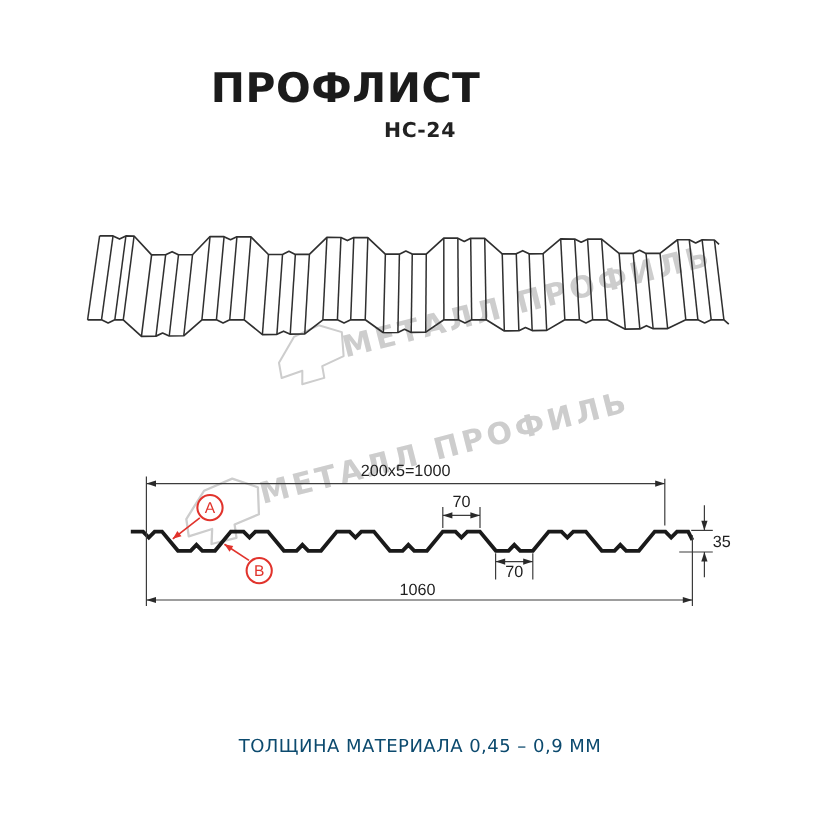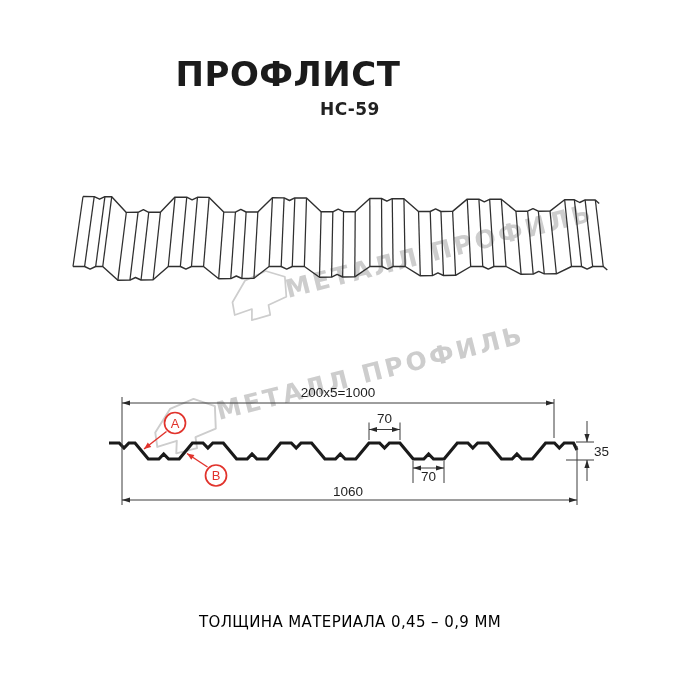--- a/index.html
+++ b/index.html
@@ -3,33 +3,33 @@
 <meta charset="utf-8">
 <style>
   html,body{margin:0;padding:0;}
   body{width:700px;height:700px;background:#ffffff;position:relative;overflow:hidden;
        font-family:"DejaVu Sans",sans-serif;}
   .ttl{position:absolute;left:0;top:54px;width:576px;text-align:center;
        font-size:34px;font-weight:800;letter-spacing:.5px;color:#1b1b1b;}
   .sub{position:absolute;left:0;top:99px;width:700px;text-align:center;
        font-size:17px;font-weight:700;letter-spacing:.5px;color:#222;}
   .foot{position:absolute;left:0;top:613px;width:700px;text-align:center;
-        font-size:15px;font-weight:400;letter-spacing:.4px;color:#000000;}
+        font-size:15px;font-weight:400;letter-spacing:.4px;color:#0c4a6e;}
   svg{position:absolute;left:0;top:0;}
   .dimtxt{font-family:"Liberation Sans",sans-serif;font-size:13.5px;fill:#1f1f1f;}
   .redtxt{font-family:"Liberation Sans",sans-serif;font-size:13px;fill:#e1332c;}
   .wmtxt{font-weight:700;font-size:25px;letter-spacing:3px;fill:#cdcdcd;}
   .wmlogo{fill:none;stroke:#cdcdcd;stroke-width:1.7;stroke-linejoin:round;}
   .redcirc{fill:#ffffff;stroke:#e1332c;stroke-width:1.7;}
 </style>
 </head>
 <body>
 
 <div class="ttl">ПРОФЛИСТ</div>
-<div class="sub">НС-59</div>
+<div class="sub">НС-24</div>
 
 <svg width="700" height="700" viewBox="0 0 700 700">
 
   <g id="g-fill">
       <path d="M83.0,196.5 L94.2,196.6 L99.6,199.2 L104.9,196.6 L111.7,196.7 L126.3,212.4 L138.0,212.3 L143.4,209.7 L148.7,212.3 L160.4,212.3 L175.0,197.1 L186.7,197.2 L192.1,199.8 L197.4,197.3 L209.1,197.4 L223.7,212.1 L235.4,212.1 L240.8,209.4 L246.1,212.0 L257.8,212.0 L272.4,197.8 L284.1,197.9 L289.5,200.5 L294.8,197.9 L306.5,198.0 L321.1,211.8 L332.8,211.8 L338.2,209.2 L343.5,211.7 L355.2,211.7 L369.8,198.4 L381.5,198.5 L386.9,201.2 L392.2,198.6 L403.9,198.7 L418.5,211.5 L430.2,211.5 L435.6,208.9 L440.9,211.5 L452.6,211.4 L467.2,199.1 L478.9,199.2 L484.3,201.8 L489.6,199.3 L501.3,199.3 L515.9,211.2 L527.6,211.2 L533.0,208.6 L538.3,211.2 L550.0,211.1 L564.6,199.8 L574.4,199.8 L579.7,202.5 L585.1,199.9 L595.3,200.0 L599.2,203.6 L607.3,270.1 L603.3,266.5 L592.7,266.5 L587.1,269.1 L581.6,266.5 L571.5,266.5 L556.4,273.8 L544.3,273.9 L538.7,271.4 L533.2,274.1 L521.1,274.3 L506.0,266.5 L493.9,266.5 L488.3,269.1 L482.8,266.5 L470.7,266.5 L455.6,275.3 L443.5,275.5 L437.9,272.9 L432.4,275.6 L420.3,275.8 L405.2,266.5 L393.1,266.5 L387.5,269.1 L382.0,266.5 L369.9,266.5 L354.8,276.8 L342.7,277.0 L337.1,274.4 L331.6,277.1 L319.5,277.3 L304.4,266.5 L292.3,266.5 L286.7,269.1 L281.2,266.5 L269.1,266.5 L254.0,278.3 L241.9,278.5 L236.3,276.0 L230.8,278.6 L218.7,278.8 L203.5,266.5 L191.5,266.5 L185.9,269.1 L180.4,266.5 L168.3,266.5 L153.1,279.8 L141.0,280.0 L135.5,277.5 L130.0,280.1 L117.9,280.3 L102.7,266.5 L95.7,266.5 L90.1,269.1 L84.6,266.5 L73.0,266.5 Z" fill="#ffffff" stroke="none"></path>
     </g>
 
   <g>
     <path class="wmlogo" transform="translate(226,277) rotate(-10)" d="M2,26 L18,7 L40,1 L58,10 L56,30 L37,35 L37,45 L18,47 L20,36 L2,39 Z"></path>
     <text class="wmtxt" x="288" y="298" transform="rotate(-14.2 288 298)">МЕТАЛЛ ПРОФИЛЬ</text>

